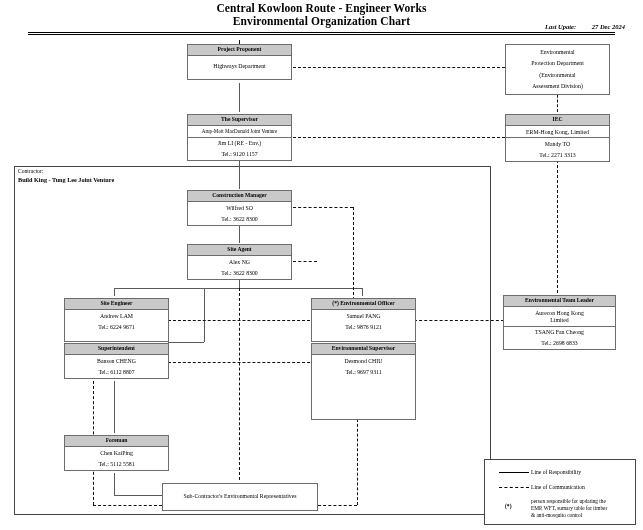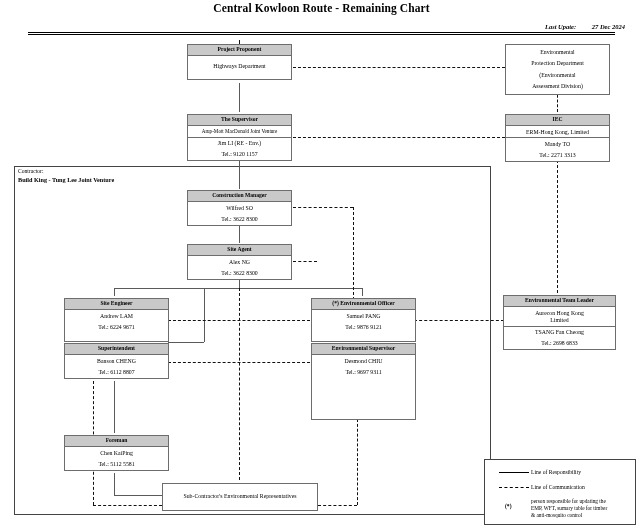--- a/index.html
+++ b/index.html
@@ -113,21 +113,22 @@
   .lg-star { position: absolute; font-size: 5.6px; font-weight: bold; }
   .lg-text-multi {
     position: absolute; font-size: 5.3px; line-height: 1.35;
     width: 98px; text-align: left;
   }
 </style>
 </head>
 <body>
 
 <div id="header">
-  <div class="title-line" id="title1">Central Kowloon Route - Remaining Chart</div>
+  <div class="title-line" id="title1">Central Kowloon Route - Engineer Works</div>
+  <div class="title-line" id="title2">Environmental Organization Chart</div>
 </div>
 <div class="hrule"></div>
 <div class="hrule2"></div>
 <div id="lastupd">
   <span>Last Upate:</span>
   <span class="lu-date">27 Dec 2024</span>
 </div>
 
 <div id="contractor-frame"></div>
 <div id="contractor-label">

